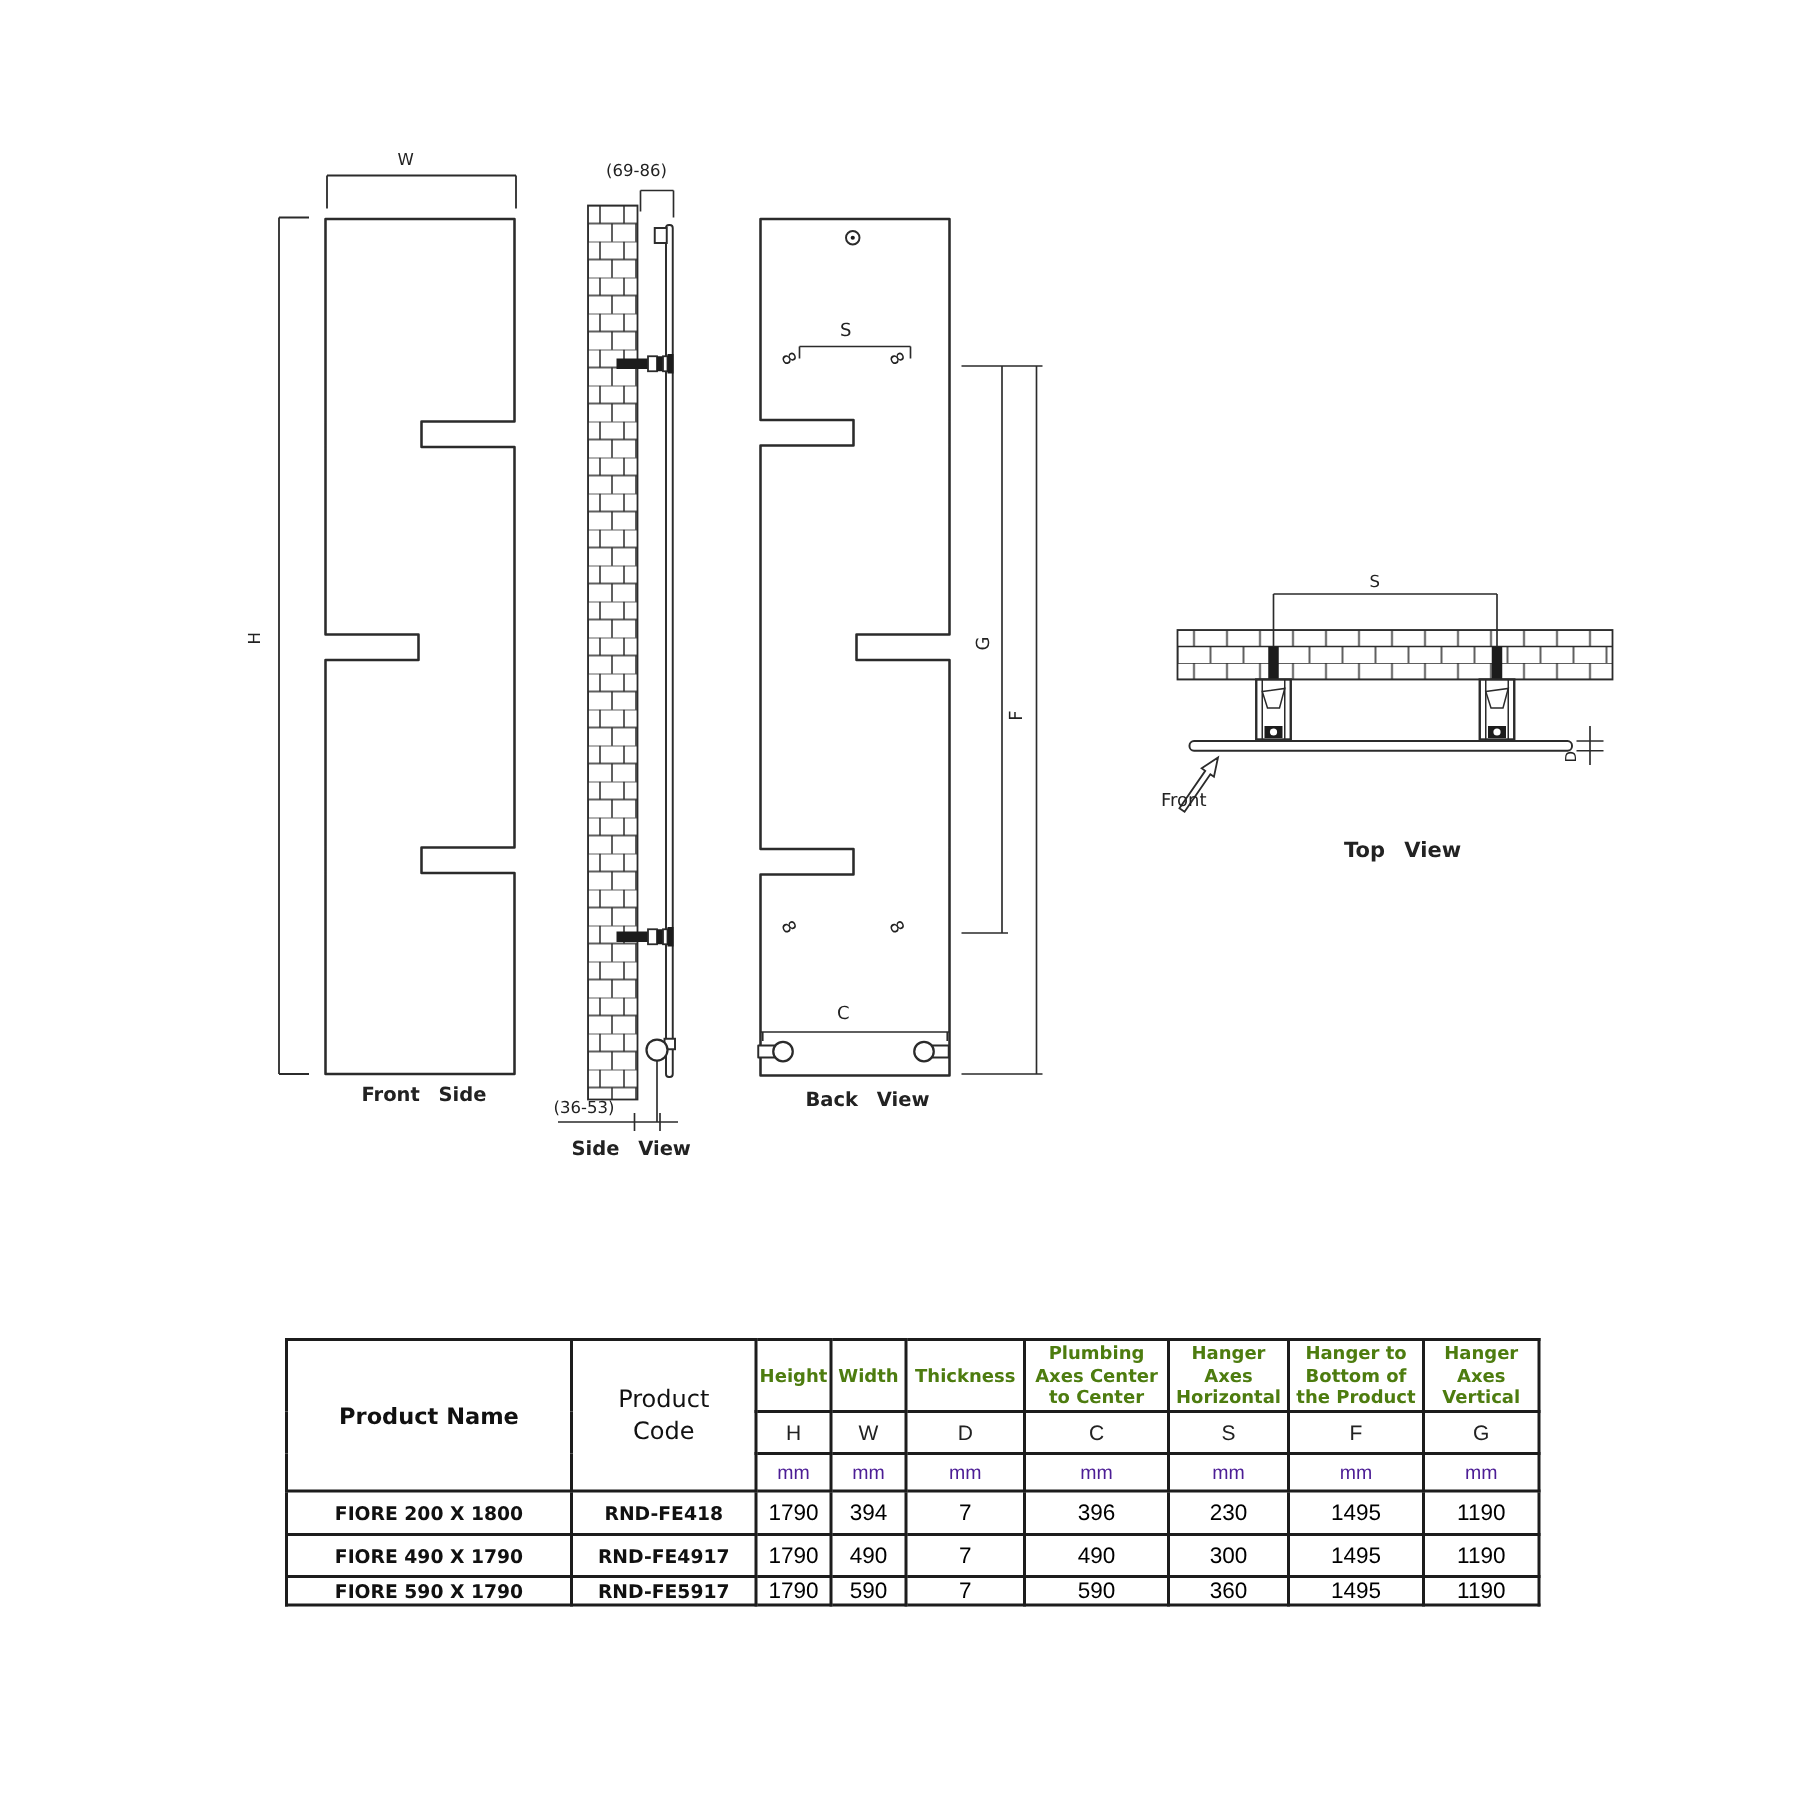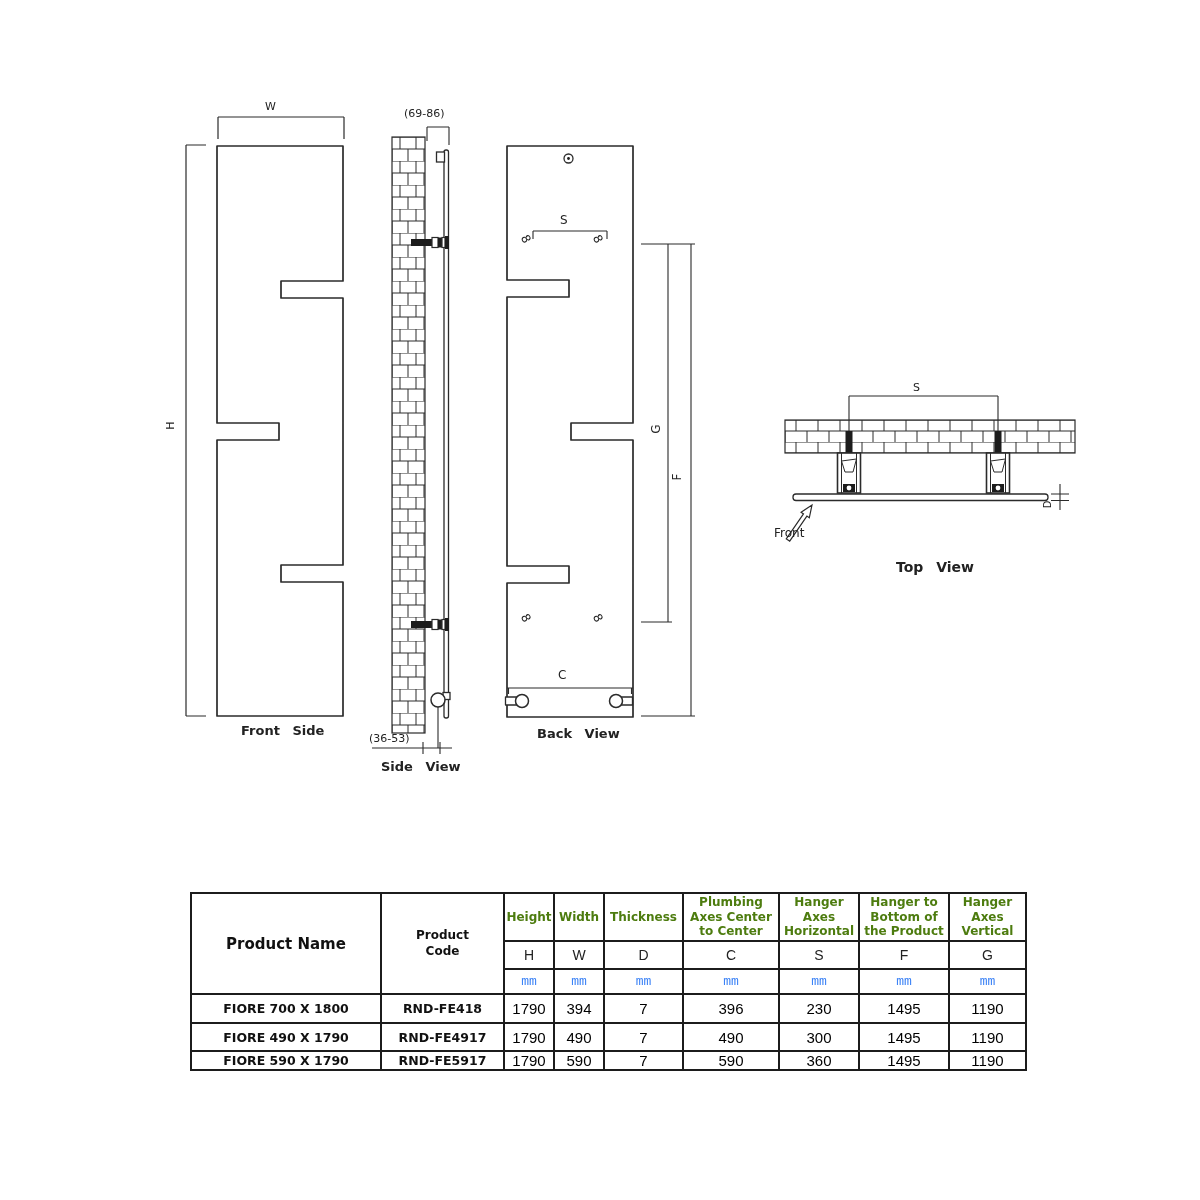--- a/index.html
+++ b/index.html
@@ -12,23 +12,23 @@
   .rot{transform:rotate(-90deg);transform-origin:center;}
   .rot8{transform:rotate(62deg);transform-origin:center;font-size:12px;}
   .view-title{position:absolute;font-weight:bold;font-size:13px;color:#222;word-spacing:8px;white-space:nowrap;}
   .view-title-lg{font-size:14px;margin-top:47px;}
   
   #spec-table{position:absolute;left:190px;top:892px;border-collapse:collapse;table-layout:fixed;
               font-family:"DejaVu Sans","Liberation Sans",sans-serif;}
   #spec-table td{border:2px solid #1c1c1c;text-align:center;vertical-align:middle;padding:0;overflow:hidden;}
   .th-name{font-weight:bold;font-size:12px;line-height:1.22;white-space:pre-line;color:#4d7c0f;}
   .pn{font-weight:bold;font-size:15px;color:#111;}
-  .pc{font-weight:bold;font-size:12px;line-height:1.3;white-space:pre-line;color:#111;}
+  .pc{font-weight:normal;font-size:16px;line-height:1.3;white-space:pre-line;color:#111;}
   .th-letter{font-size:14px;color:#222;font-family:"Liberation Sans",sans-serif;}
-  .th-unit{font-size:13px;color:#3b82f6;font-family:Liberation Mono, monospace;border-radius:10px;}
+  .th-unit{font-size:13px;color:#4c1d95;font-family:Liberation Sans, sans-serif;border-radius:10px;}
   .row-name{font-weight:bold;font-size:12.5px;color:#111;}
   .row-code{font-weight:bold;font-size:12.5px;color:#111;}
   .val{font-size:15px;color:#000000;font-family:"Liberation Sans",sans-serif;}
 </style>
 </head>
 <body>
 
 <div id="canvas">
 
   <svg width="1200" height="860" viewBox="0 0 1200 860">
@@ -204,21 +204,21 @@
     <tr style="height:25px">
       <td class="th-unit">mm</td>
       <td class="th-unit">mm</td>
       <td class="th-unit">mm</td>
       <td class="th-unit">mm</td>
       <td class="th-unit">mm</td>
       <td class="th-unit">mm</td>
       <td class="th-unit">mm</td>
     </tr>
     <tr style="height:29px">
-      <td class="row-name">FIORE 700 X 1800</td>
+      <td class="row-name">FIORE 200 X 1800</td>
       <td class="row-code">RND-FE418</td>
       <td class="val">1790</td>
       <td class="val">394</td>
       <td class="val">7</td>
       <td class="val">396</td>
       <td class="val">230</td>
       <td class="val">1495</td>
       <td class="val">1190</td>
     </tr>
     <tr style="height:28px">

